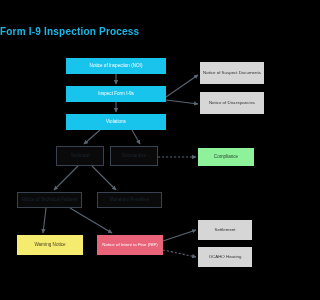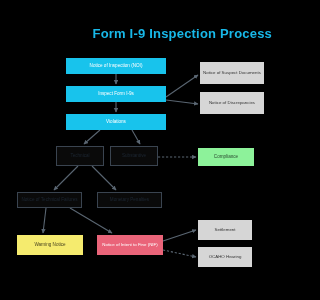--- a/index.html
+++ b/index.html
@@ -22,23 +22,23 @@
   }
   .n-cyan   { background:#18c3ec; color:#ffffff; font-size:4.6px; }
   .n-dark   { background:#0a0a0a; color:#1d2733; font-size:4.6px; border:0.7px solid #3a4450; }
   .n-grey   { background:#d6d6d6; color:#333333; font-size:4.4px; }
   .n-green  { background:#8df29a; color:#2b4a31; font-size:4.6px; }
   .n-yellow { background:#f5eb6e; color:#4a4520; font-size:4.6px; }
   .n-red    { background:#ea6479; color:#ffffff; font-size:4.4px; }
 
   #title {
     position:absolute; left:0; top:26px; width:272px;
-    text-align:right;
+    text-align:left;
     color:#18b8e8;
-    font-size:13px;
+    font-size:10px;
     font-weight:bold;
     letter-spacing:0.2px;
     z-index:3;
   }
 </style>
 </head>
 <body>
 
 <div id="canvas">
 

